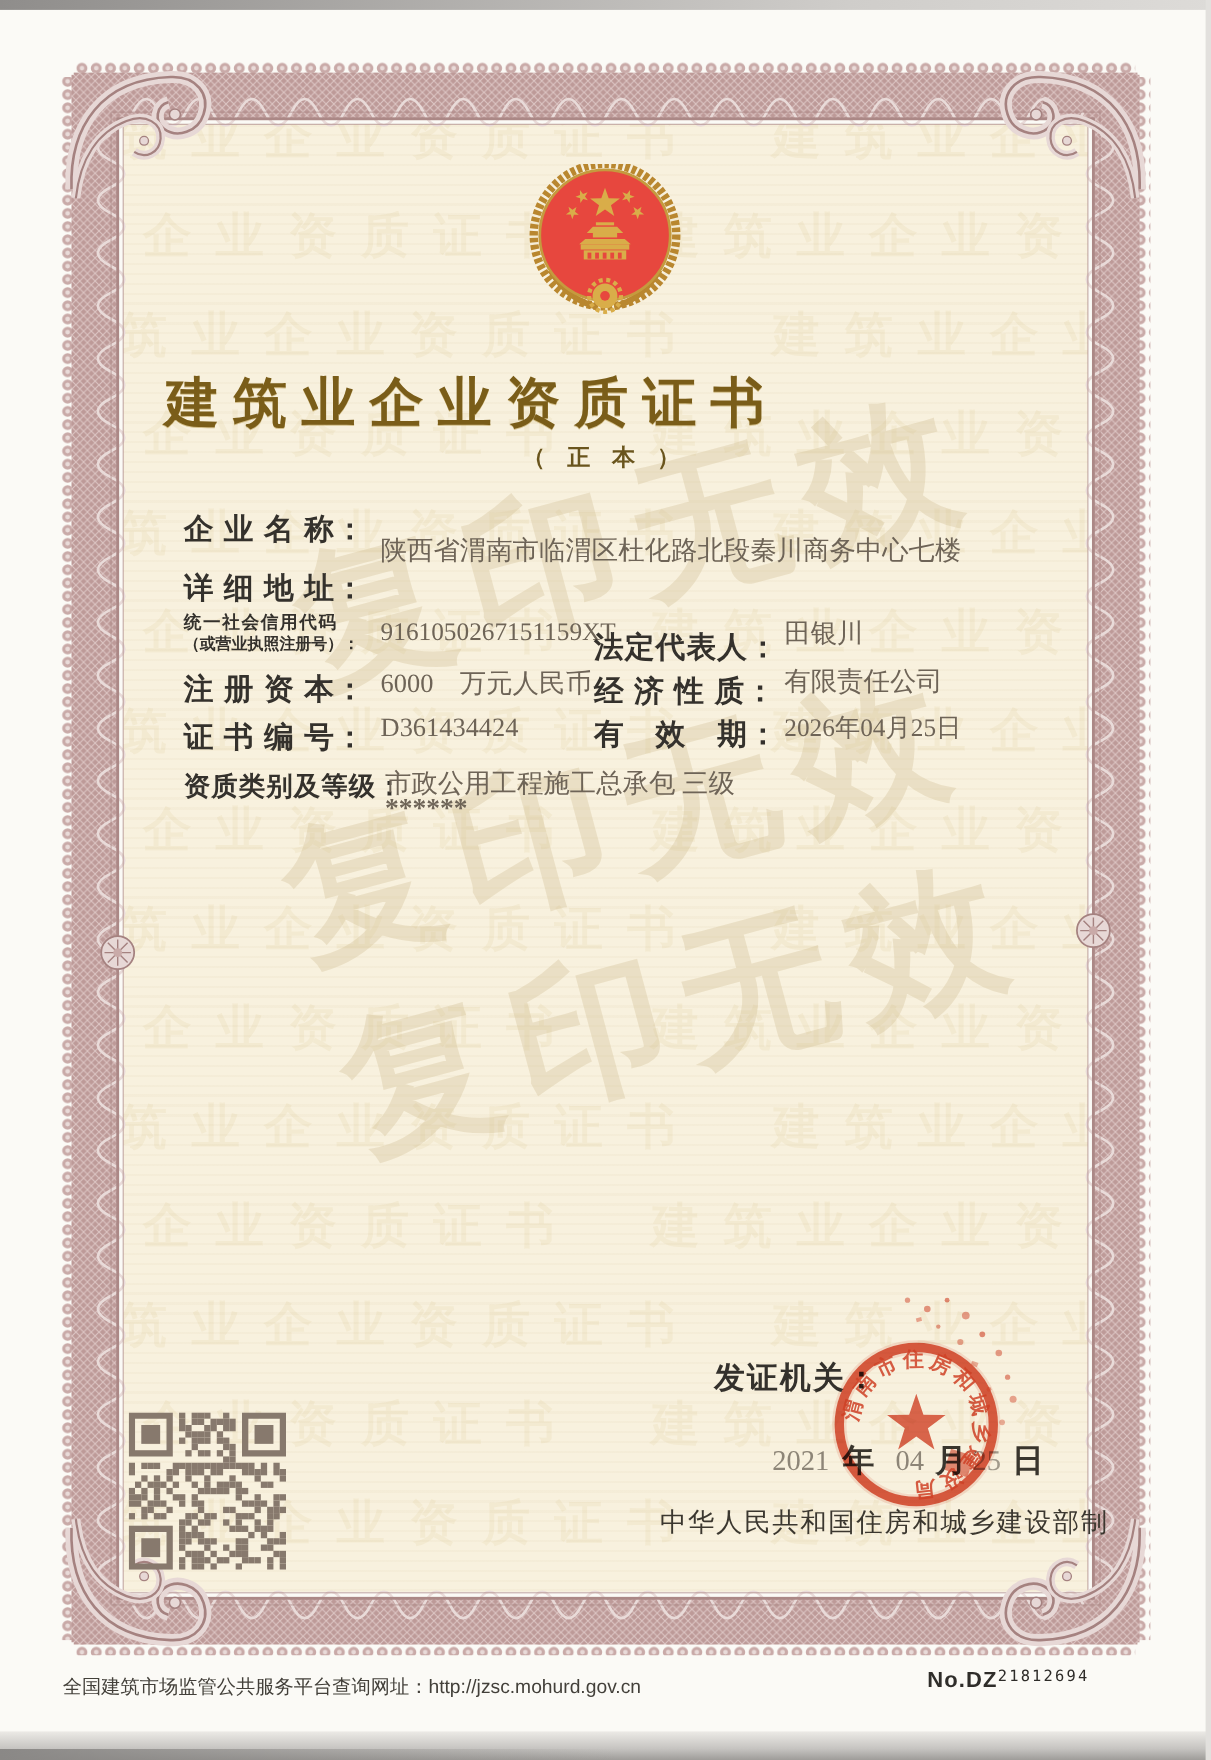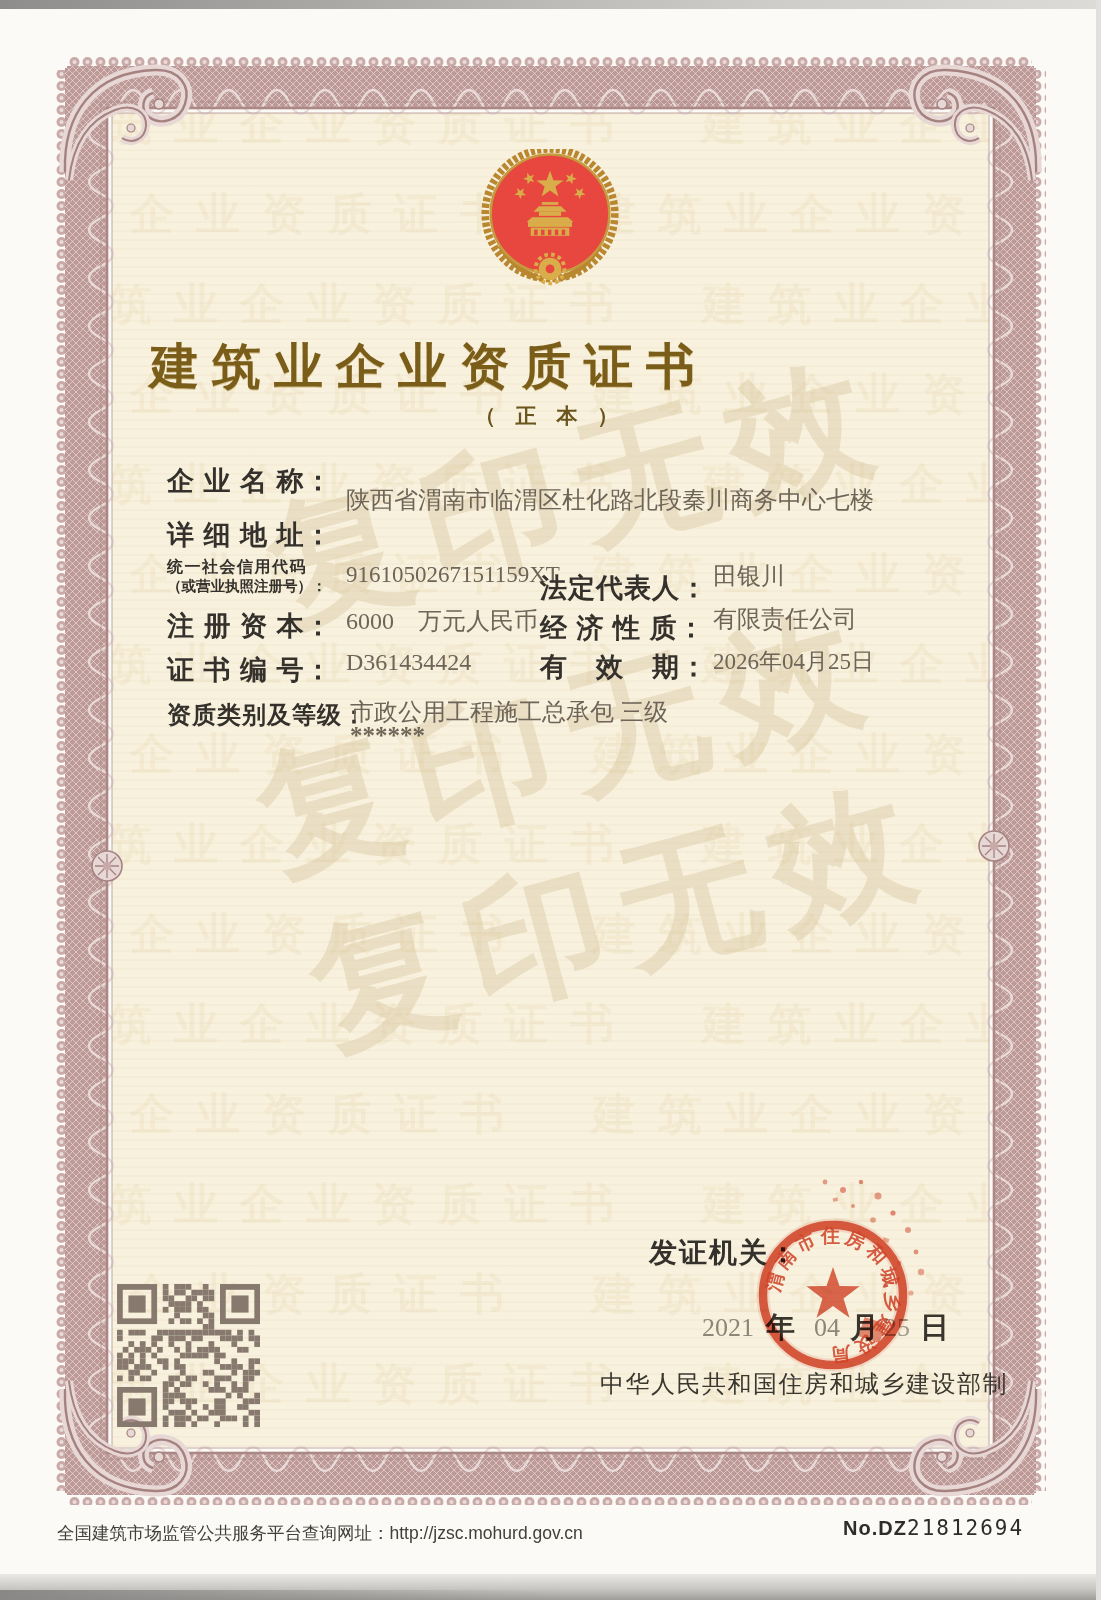--- a/index.html
+++ b/index.html
@@ -57,21 +57,21 @@
     letter-spacing:1.5px; color:#3b372f; z-index:4; }
 
   .seal { position:absolute; left:733px; top:1168px; width:200px; height:240px;
     mix-blend-mode:multiply; z-index:5; }
 
   .qr { position:absolute; left:117px; top:1284px; width:143px; height:143px; z-index:4; }
 
   .footer-left { position:absolute; left:57px; top:1521px; font-size:17.5px; color:#43403a; z-index:4; }
   .serial-prefix { position:absolute; left:843px; top:1517px; font-size:20px; font-weight:700;
     color:#2f2d2a; letter-spacing:1px; z-index:4; }
-  .serial-number { position:absolute; left:907px; top:1516px; font-size:21px;
+  .serial-number { position:absolute; left:907px; top:1516px; font-size:14px;
     font-family:"DejaVu Sans Mono","Liberation Mono",monospace; letter-spacing:2px; color:#2e2c29; z-index:4;text-align:right; }
 </style>
 </head>
 <body>
 
 <div id="canvas">
 
   <div class="scan-top"></div>
   <div class="scan-bottom"></div>
   <div class="scan-bottom-dark"></div>

